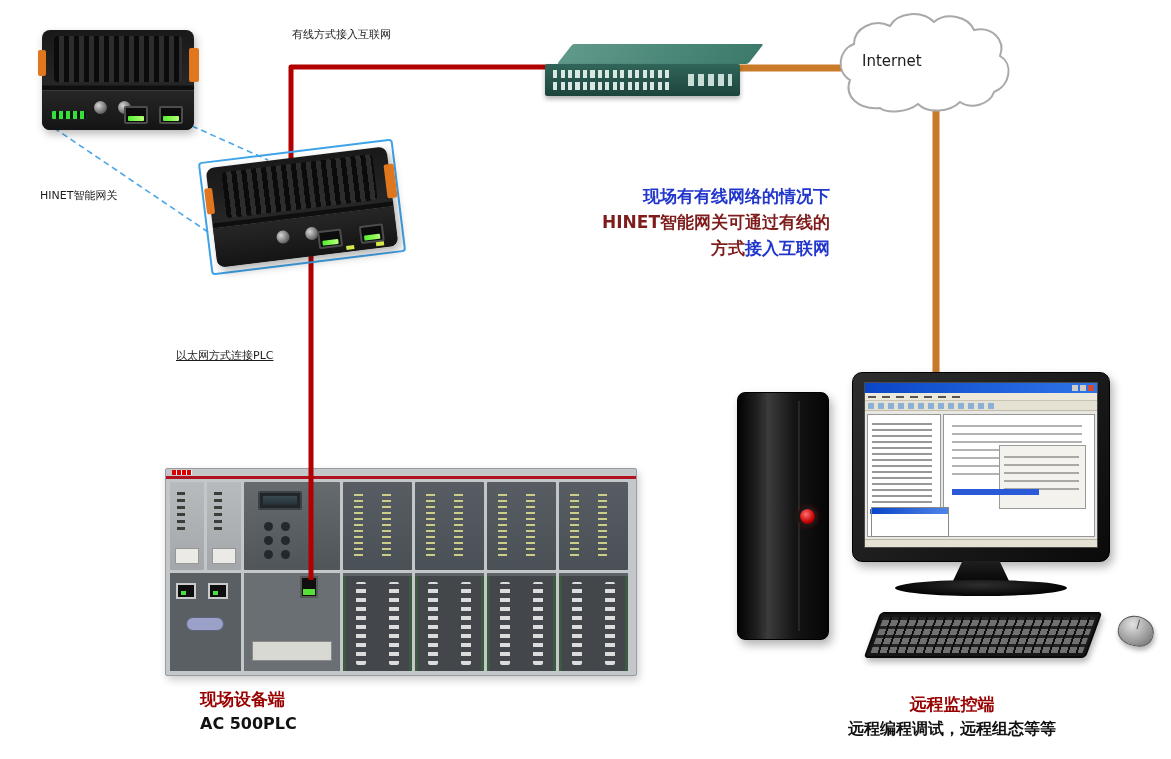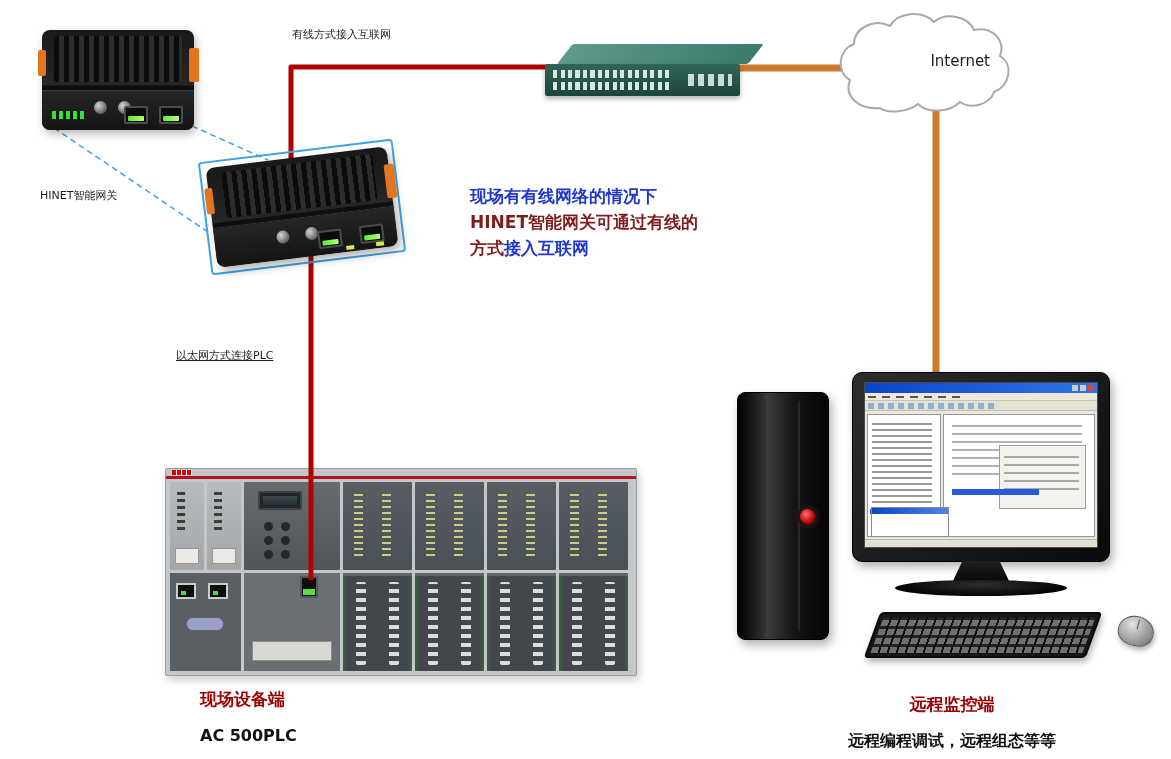--- a/index.html
+++ b/index.html
@@ -148,30 +148,30 @@
              repeating-linear-gradient(90deg,rgba(0,0,0,0) 0 7px,#0e0e0e 7px 9px),
              repeating-linear-gradient(0deg,#707070 0 6px,#222 6px 9px); }
   .mouse { position:absolute; left:1118px; top:616px; width:36px; height:30px; z-index:2; transform:rotate(15deg);
            background:radial-gradient(circle at 35% 30%,#e2e2e2,#9a9a9a 60%,#6a6a6a);
            border-radius:55% 55% 48% 48%; border:1px solid #555; box-shadow:2px 3px 5px rgba(0,0,0,.3); }
   .mouse::before { content:""; position:absolute; left:50%; top:2px; width:1px; height:10px; background:#555; }
 
   
   .txt-plain { font-size:11px; }
   .lbl-switch { left:562px; top:102px; width:160px; text-align:center; font-size:17px; font-weight:bold; }
-  .lbl-internet { left:862px; top:52px; width:128px; text-align:right; font-size:15px; }
+  .lbl-internet { left:862px; top:52px; width:128px; text-align:left; font-size:15px; }
   .lbl-wired { left:292px; top:27px; }
   .lbl-gateway { left:40px; top:188px; }
   .lbl-plclink { left:176px; top:348px;text-decoration:underline; }
-  .note { left:470px; top:183px; width:360px; text-align:left; font-weight:bold; font-size:17px; line-height:26px; }
+  .note { left:470px; top:183px; width:360px; text-align:right; font-weight:bold; font-size:17px; line-height:26px; }
   .c-blue { color:#2036cc; } .c-red { color:#7f1d1d; } .c-maroon { color:#990000; }
   .caption-site { left:200px; top:688px; width:240px; text-align:left; }
   .caption-remote { left:787px; top:693px; width:330px; text-align:center; }
   .caption-title { font-size:17px; font-weight:bold; }
-  .caption-sub { font-size:16px; font-weight:bold; color:#111; margin-top:15px; }
+  .caption-sub { font-size:16px; font-weight:bold; color:#111; margin-top:3px; }
 </style>
 </head>
 <body>
 
 <div class="canvas">
 
   <svg class="wires" width="1171" height="759" viewBox="0 0 1171 759">
     <path d="M 736 68 L 868 68" fill="none" stroke-width="7" stroke="#c97b2a"></path>
     <path d="M 936 92 L 936 382" fill="none" stroke-width="7" stroke="#c97b2a"></path>
     <path d="M 291 180 L 291 67 L 556 67" fill="none" stroke-width="5" stroke-linejoin="round" stroke="#b20000"></path>

